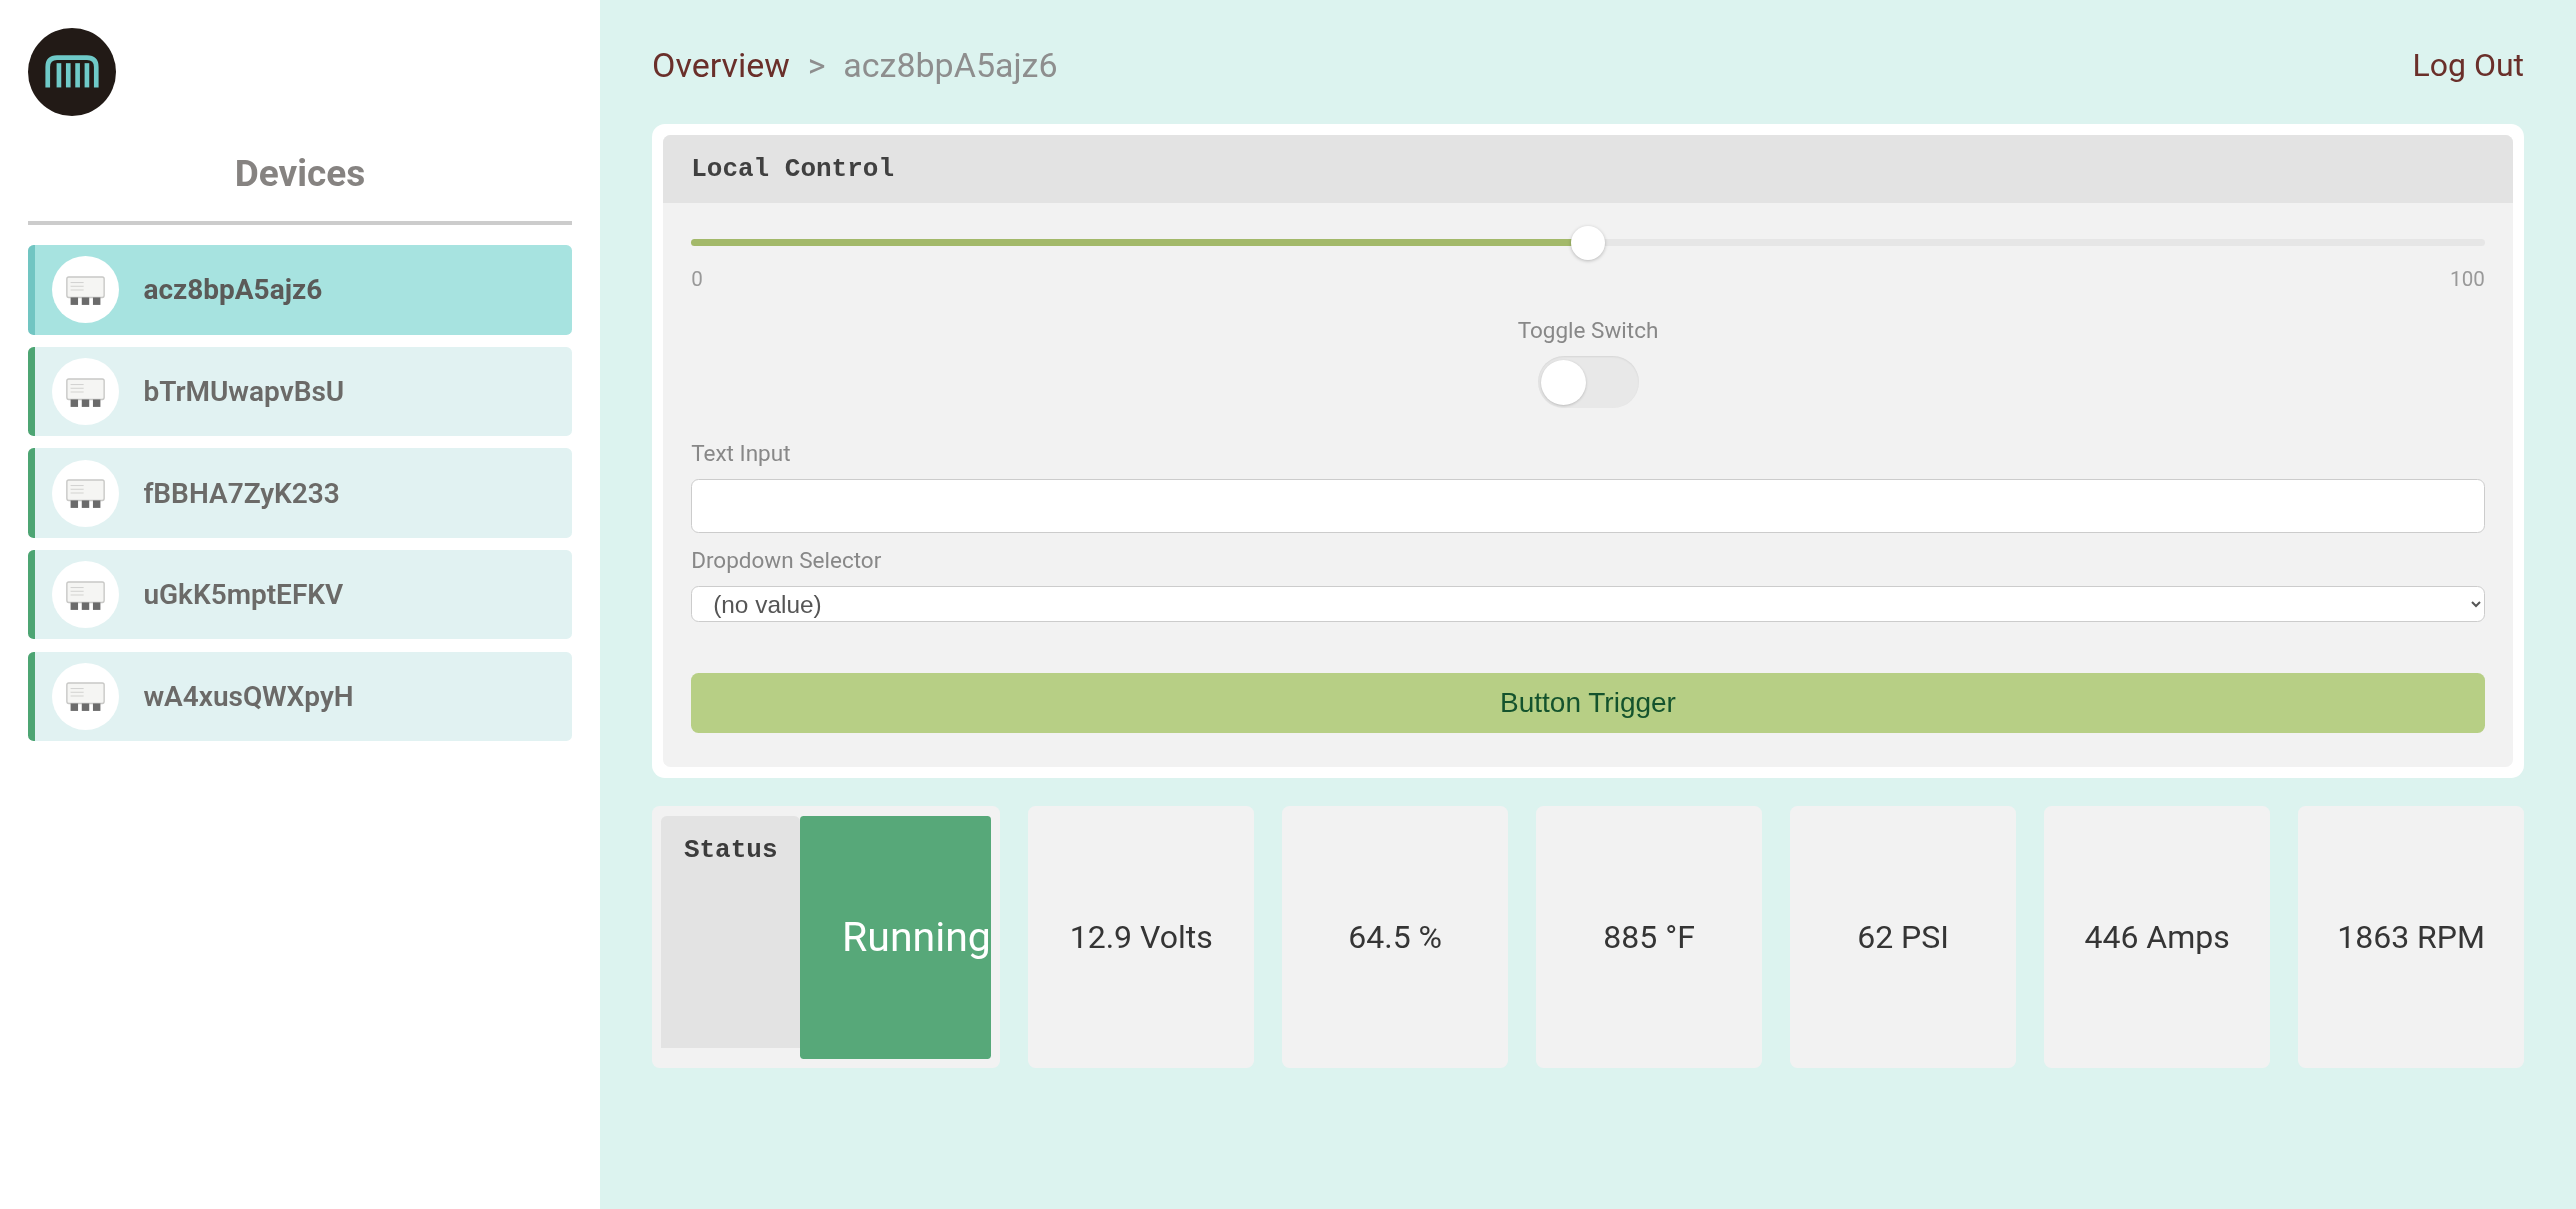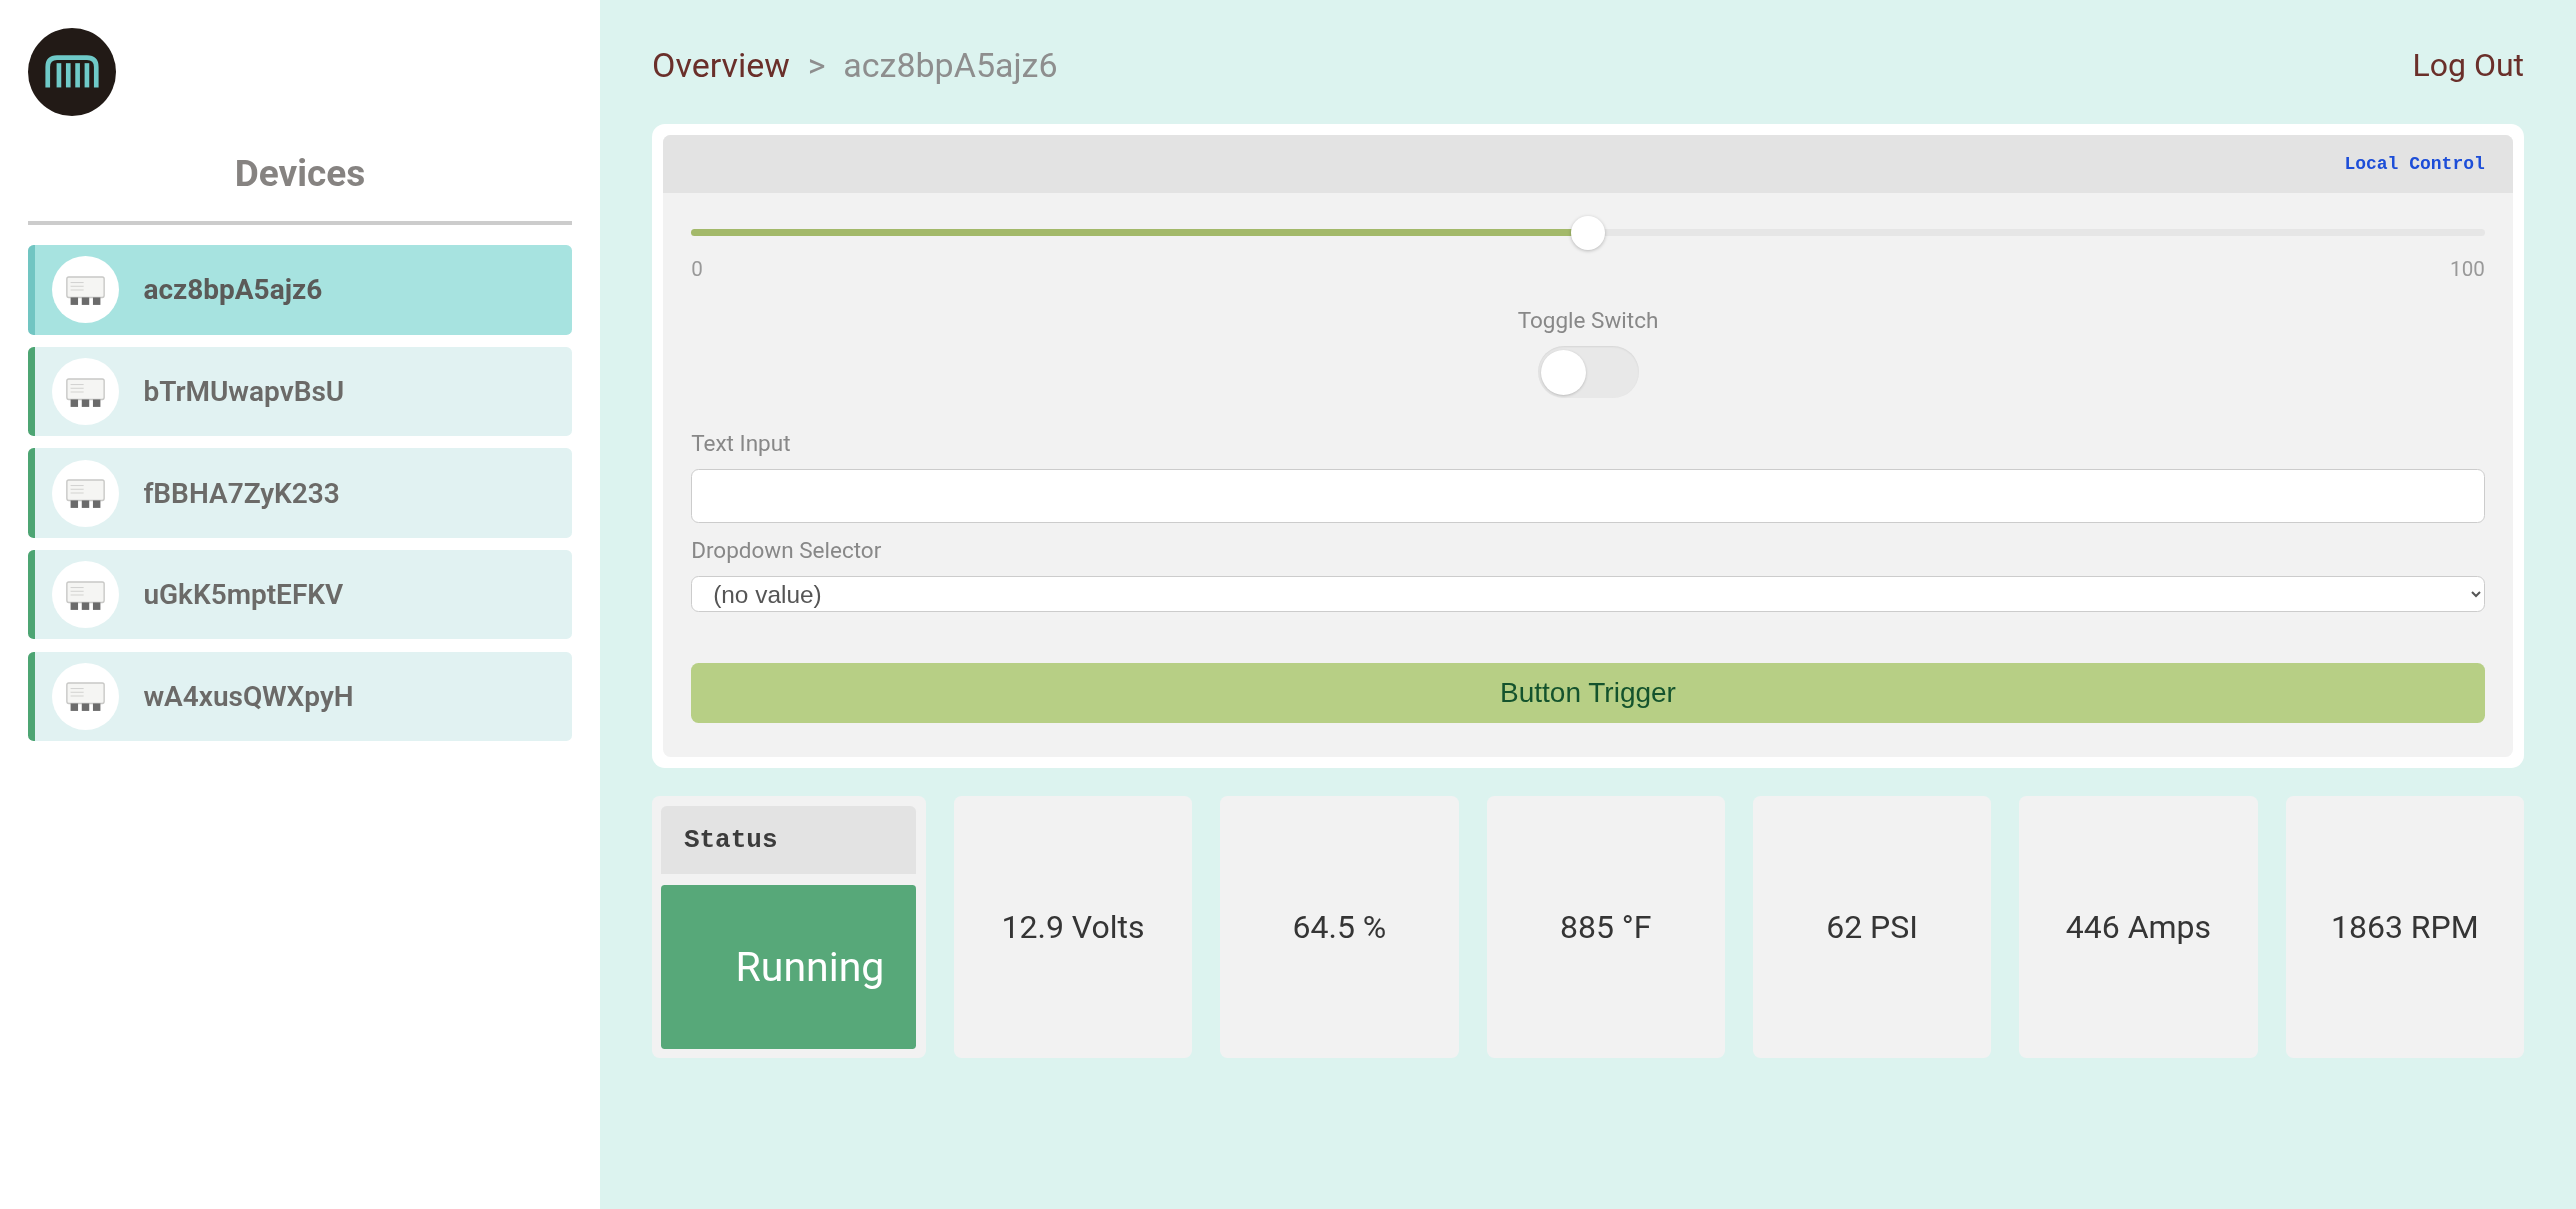--- a/index.html
+++ b/index.html
@@ -105,24 +105,23 @@
 .panel-inner {
   background: #f2f2f2;
   border-radius: 7.5px;
   padding: 0 0 34px 0;
 }
 .panel-header {
   background: #e3e3e3;
   border-radius: 7.5px 7.5px 0 0;
   padding: 19px 28px;
   font-family: "Courier New", monospace;
-  font-size: 18px;
+  font-size: 26px;
   font-weight: 700;
-  color: #1d4ed8;
-  text-align: right;
+  color: #404040;
 }
 .panel-body {
   padding: 22.5px 28px 0 28px;
 }
 .control-label {
   font-size: 22.5px;
   color: #888;
   margin-bottom: 13px;
   display: block;
 }
@@ -199,21 +198,21 @@
   background: #f2f2f2;
   border-radius: 7.5px;
   display: flex; align-items: center; justify-content: center;
   font-size: 32px; color: #353535;
   min-height: 262px;
 }
 .status-card {
   background: #f2f2f2;
   border-radius: 7.5px;
   flex: 1.07;
-  display: flex; flex-direction: column;
+  display: flex; 
   padding: 9.4px;
 }
 .status-header {
   background: #e3e3e3;
   border-radius: 5.6px 5.6px 0 0;
   padding: 19px 22.5px;
   font-family: "Courier New", monospace;
   font-size: 26px; font-weight: 700; color: #3c3c3c;
   margin-bottom: 11.2px;
 }

